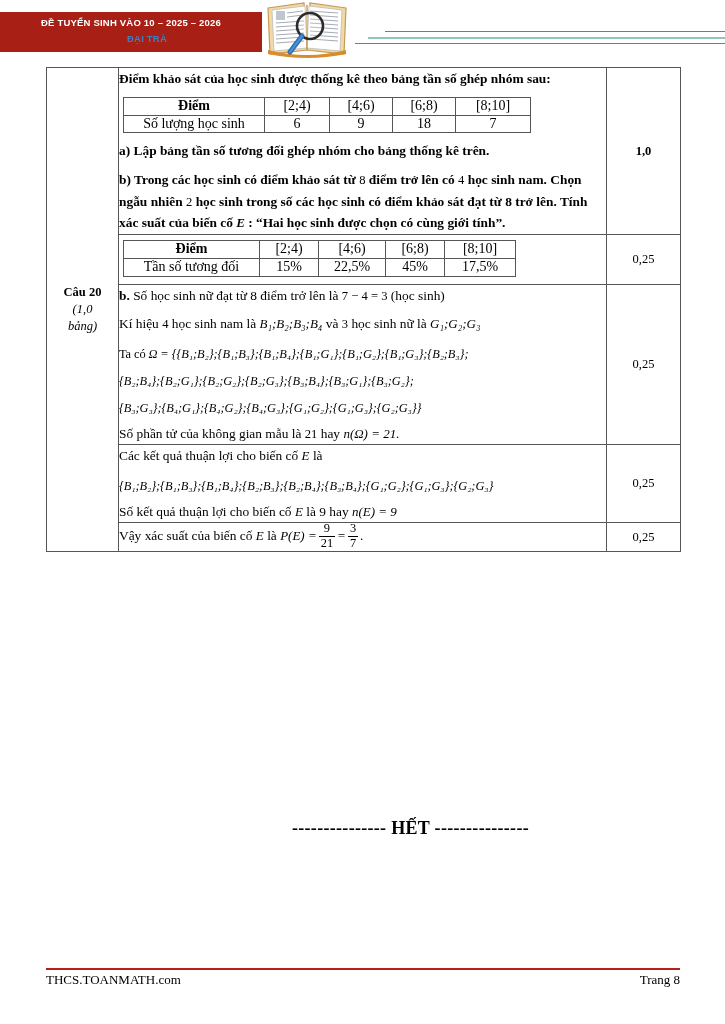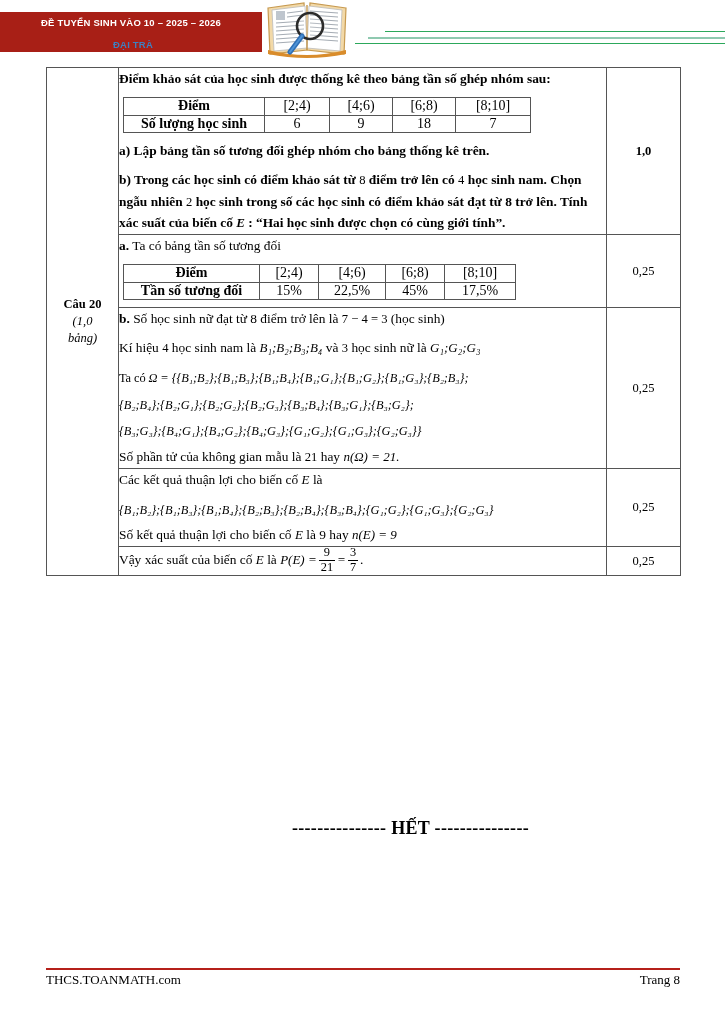--- a/index.html
+++ b/index.html
@@ -39,31 +39,30 @@
     text-align: center;
     color: #ffffff;
     font-family: "Liberation Sans", "DejaVu Sans", sans-serif;
     font-size: 9.5px;
     font-weight: bold;
     letter-spacing: 0.2px;
     white-space: nowrap;
   }
   .banner-sub {
     position: absolute;
-    left: 2px;
+    left: 16px;
     top: 33px;
     width: 262px;
     text-align: center;
     color: #3F7FBF;
     font-family: "Liberation Sans", "DejaVu Sans", sans-serif;
     font-size: 9.5px;
     font-weight: bold;
     letter-spacing: 0.2px;
     white-space: nowrap;
-    margin-top: 6px;
   }
 
   
   .book-icon {
     position: absolute;
     left: 262px;
     top: 0px;
     width: 90px;
     height: 58px;
   }
@@ -151,21 +150,21 @@
     border: 1px solid #777;
     text-align: center;
     font-size: 14px;
     padding: 6px 4px;
     line-height: 1.2;
   }
   .data-table td.head-label {
     font-weight: bold;
   }
   .data-table td.row-label {
-    font-weight: bold;
+    font-weight: normal;
   }
   #freq-table .c0 { width: 140px; }
   #freq-table .c1 { width: 64px; }
   #freq-table .c2 { width: 62px; }
   #freq-table .c3 { width: 62px; }
   #freq-table .c4 { width: 74px; }
 
   #rel-table .c0 { width: 135px; }
   #rel-table .c1 { width: 58px; }
   #rel-table .c2 { width: 66px; }
@@ -329,21 +328,20 @@
       <p class="q-para q-text">a) Lập bảng tần số tương đối ghép nhóm cho bảng thống kê trên.</p>
 
       <p class="q-para q-text"><span>b) Trong các học sinh có điểm khảo sát từ </span><span class="mn">8</span><span> điểm trở lên có </span><span class="mn">4</span><span> học sinh nam. Chọn ngẫu nhiên </span><span class="mn">2</span><span> học sinh trong số các học sinh có điểm khảo sát đạt từ 8 trở lên. Tính xác suất của biến cố </span><span class="mi">E</span><span> : “Hai học sinh được chọn có cùng giới tính”.</span></p>
     </td>
 
     <td class="pt-cell bold">1,0</td>
   </tr>
 
   <tr>
     <td class="body-cell">
-      <p class="a-para"><b>a.</b><span> Ta có bảng tần số tương đối</span></p>
 
       <table class="data-table" id="rel-table">
         <tbody>
           <tr>
             <td class="c0 head-label">Điểm</td>
             <td class="c1 interval">[2;4)</td>
             <td class="c2 interval">[4;6)</td>
             <td class="c3 interval">[6;8)</td>
             <td class="c4 interval">[8;10]</td>
           </tr>

